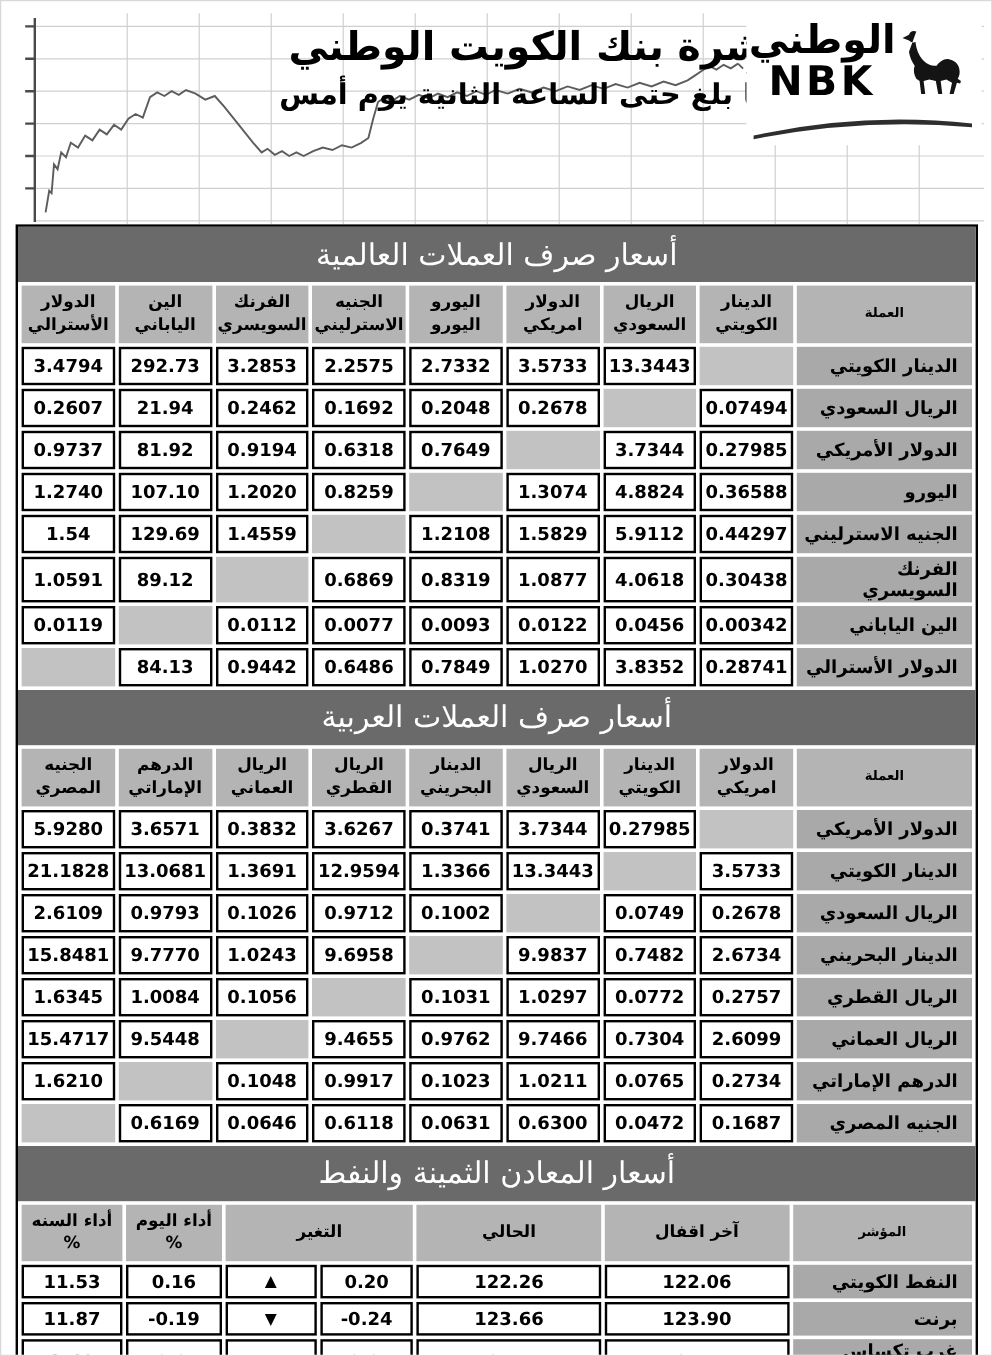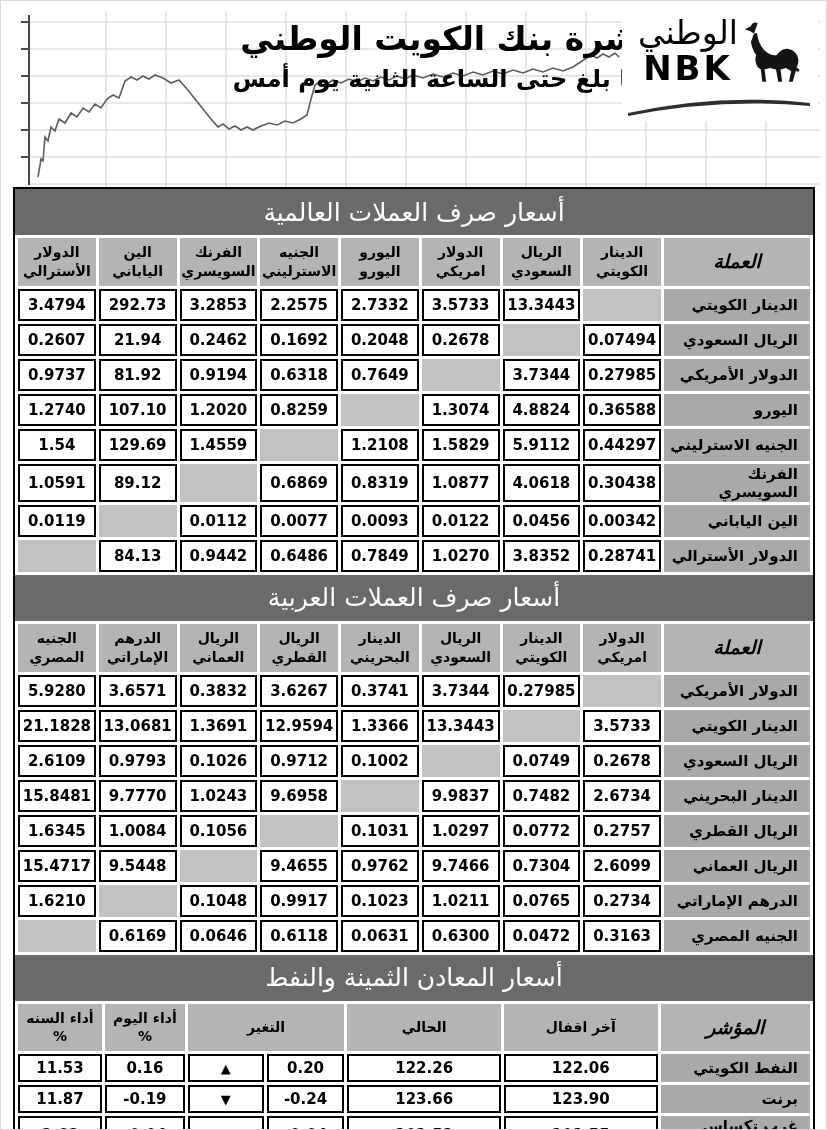--- a/index.html
+++ b/index.html
@@ -14,40 +14,40 @@
   .bgchart{position:absolute;top:0;left:0;z-index:1;}
   .titles{position:absolute;left:90px;right:30px;top:6px;z-index:2;text-align:center;direction:rtl;}
   .title-line{font-size:33px;font-weight:bold;line-height:1.45;letter-spacing:0;}
   .subtitle{font-size:24px;font-weight:bold;margin-top:2px;}
   .logo{
     position:absolute;top:2px;right:0;width:196px;height:110px;z-index:3;
     background:#ffffff;padding:2px 2px 0 2px;box-sizing:border-box;
   }
   .logo-row{display:flex;flex-direction:row;justify-content:flex-end;align-items:flex-start;}
   .logo-text{text-align:center;margin-top:2px;}
-  .logo-ar{font-size:33px;font-weight:normal;line-height:36px;}
+  .logo-ar{font-size:33px;font-weight:bold;line-height:36px;}
   .logo-en{font-size:34px;font-weight:bold;letter-spacing:3px;line-height:34px;}
   .camel{width:76px;height:78px;margin-right:2px;}
   .swoosh{display:block;margin-top:0;}
   
   .tables{
     position:absolute;top:186px;left:12px;right:11px;z-index:4;
     border:2px solid #000;background:#ffffff;
   }
   .bar{
     height:46px;background:#6a6a6a;color:#fff;
     display:flex;align-items:center;justify-content:center;
     font-size:25px;font-weight:normal;direction:rtl;
   }
   table{width:100%;border-collapse:separate;border-spacing:3px;table-layout:fixed;direction:rtl;}
   th{
     background:#b4b4b4;font-weight:bold;font-size:14px;line-height:1.35;
     text-align:center;padding:5px 0;vertical-align:middle;
   }
-  th.corner{font-size:19px;vertical-align:middle;font-style:italic;}
+  th.corner{font-size:11px;vertical-align:middle;}
   td{height:24px;vertical-align:middle;}
   td.val{
     border:2px solid #000;background:#fff;text-align:center;
     font-weight:bold;font-size:15px;direction:ltr;
   }
   td.blank{background:#c2c2c2;}
   td.rlabel{
     background:#a9a9a9;font-weight:bold;font-size:15px;
     text-align:right;padding-left:4px;padding-right:12px;margin-top:23px;
   }
@@ -400,21 +400,21 @@
             <td class="val">0.0765</td>
             <td class="val">1.0211</td>
             <td class="val">0.1023</td>
             <td class="val">0.9917</td>
             <td class="val">0.1048</td>
             <td class="blank"></td>
             <td class="val">1.6210</td>
           </tr>
           <tr>
             <td class="rlabel">الجنيه المصري</td>
-            <td class="val">0.3163</td>
+            <td class="val">0.1687</td>
             <td class="val">0.0472</td>
             <td class="val">0.6300</td>
             <td class="val">0.0631</td>
             <td class="val">0.6118</td>
             <td class="val">0.0646</td>
             <td class="val">0.6169</td>
             <td class="blank"></td>
           </tr>
         </tbody>
     </table>

